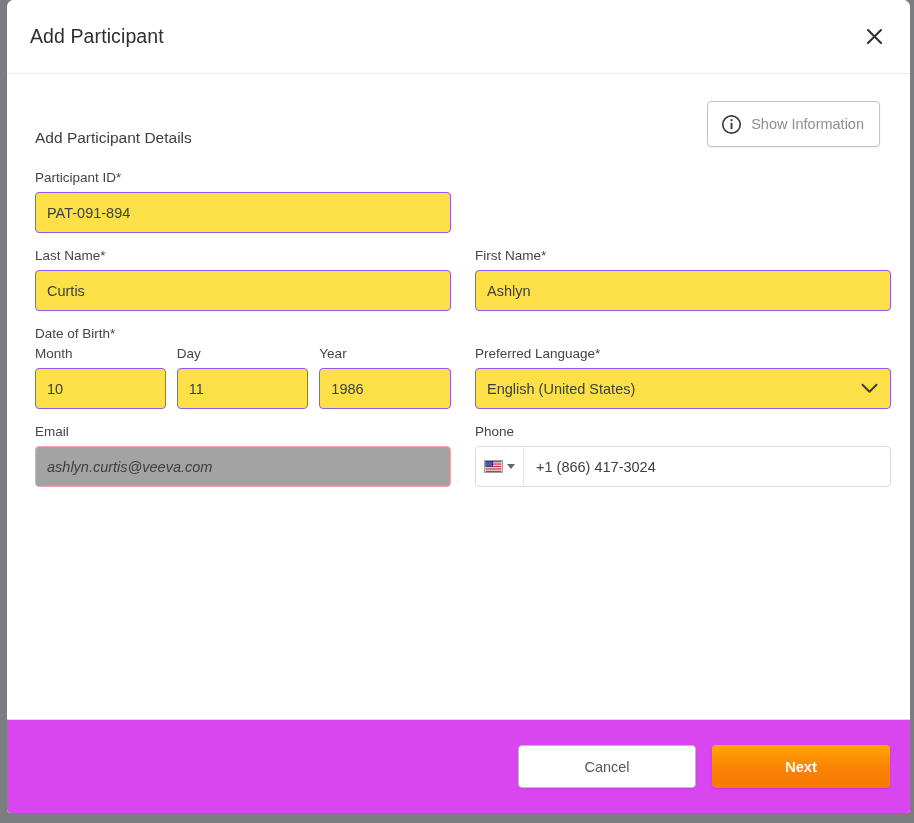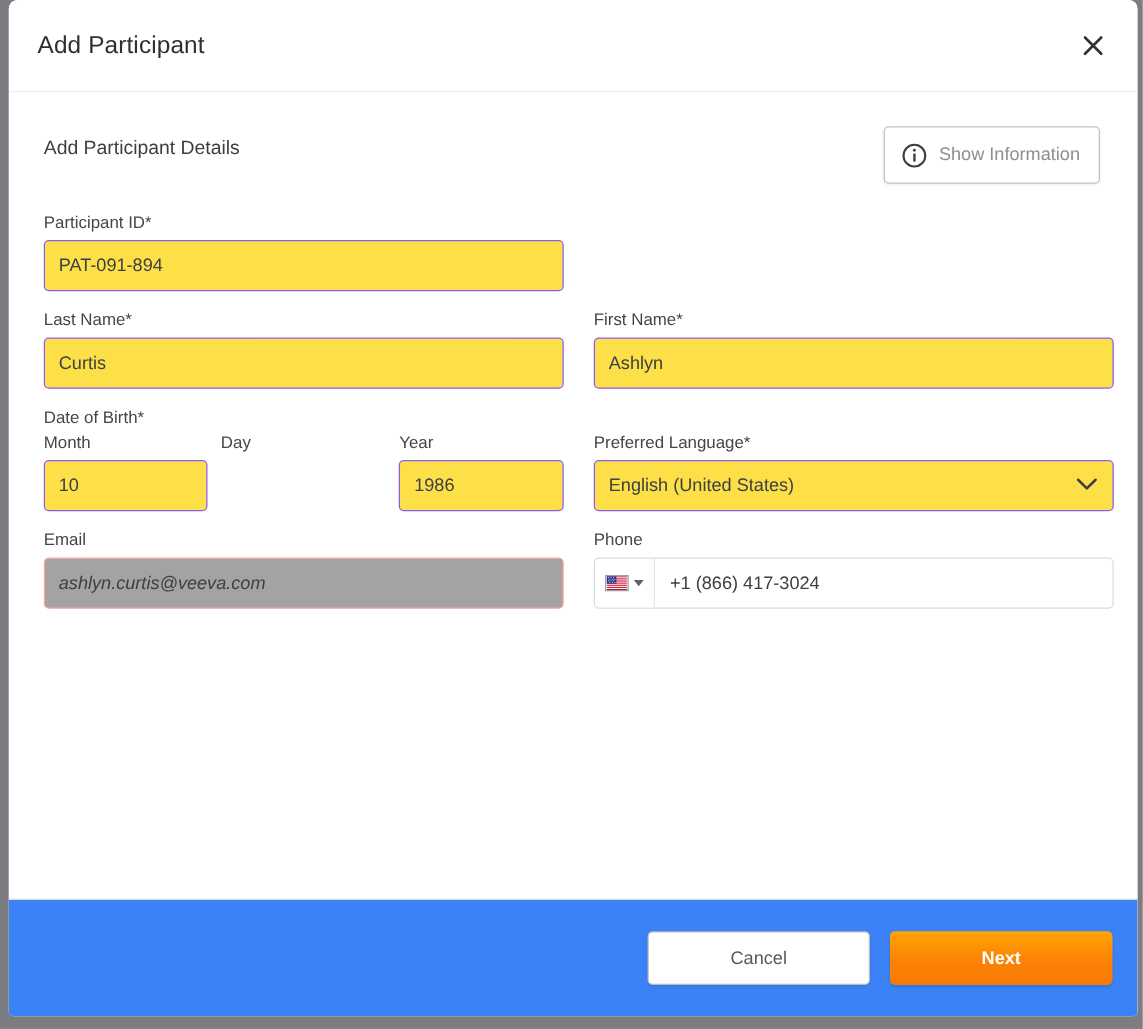--- a/index.html
+++ b/index.html
@@ -63,21 +63,21 @@
   
   .body {
     flex: 1 1 auto;
     position: relative;
     padding: 0 21px;
     background: #fff;
   }
 
   .section-row {
     display: flex;
-    align-items: flex-start;
+    align-items: flex-end;
     justify-content: space-between;
     padding-top: 27px;
   }
   .section-title {
     font-size: 15.5px;
     color: #3a3f43;
     margin-top: 9px;
     margin-left: 7px;
   }
 
@@ -199,21 +199,21 @@
     font-size: 14.5px;
     color: #3c4044;
     padding: 0 12px;
   }
 
   
   .footer {
     flex: 0 0 94px;
     height: 94px;
     border-top: 1px solid #d9dcdf;
-    background: #3b82f6;
+    background: #d946ef;
     display: flex;
     align-items: center;
     justify-content: flex-end;
     padding-right: 20px;
     gap: 16px;
   }
   .btn {
     height: 43px;
     border-radius: 4px;
     font-family: "Liberation Sans", sans-serif;
@@ -291,20 +291,21 @@
       <div class="row">
         <div class="col">
           <label class="group-label">Date of Birth*</label>
           <div class="dob-group">
             <div class="dob-part">
               <label class="field-label">Month</label>
               <input class="input" type="text" value="10" style="">
             </div>
             <div class="dob-part mid">
               <label class="field-label">Day</label>
+              <input class="input" type="text" value="11" style="">
             </div>
             <div class="dob-part mid">
               <label class="field-label">Year</label>
               <input class="input" type="text" value="1986" style="">
             </div>
           </div>
         </div>
 
         <div class="col" style="align-self:flex-end;">
           <label class="field-label">Preferred Language*</label>

